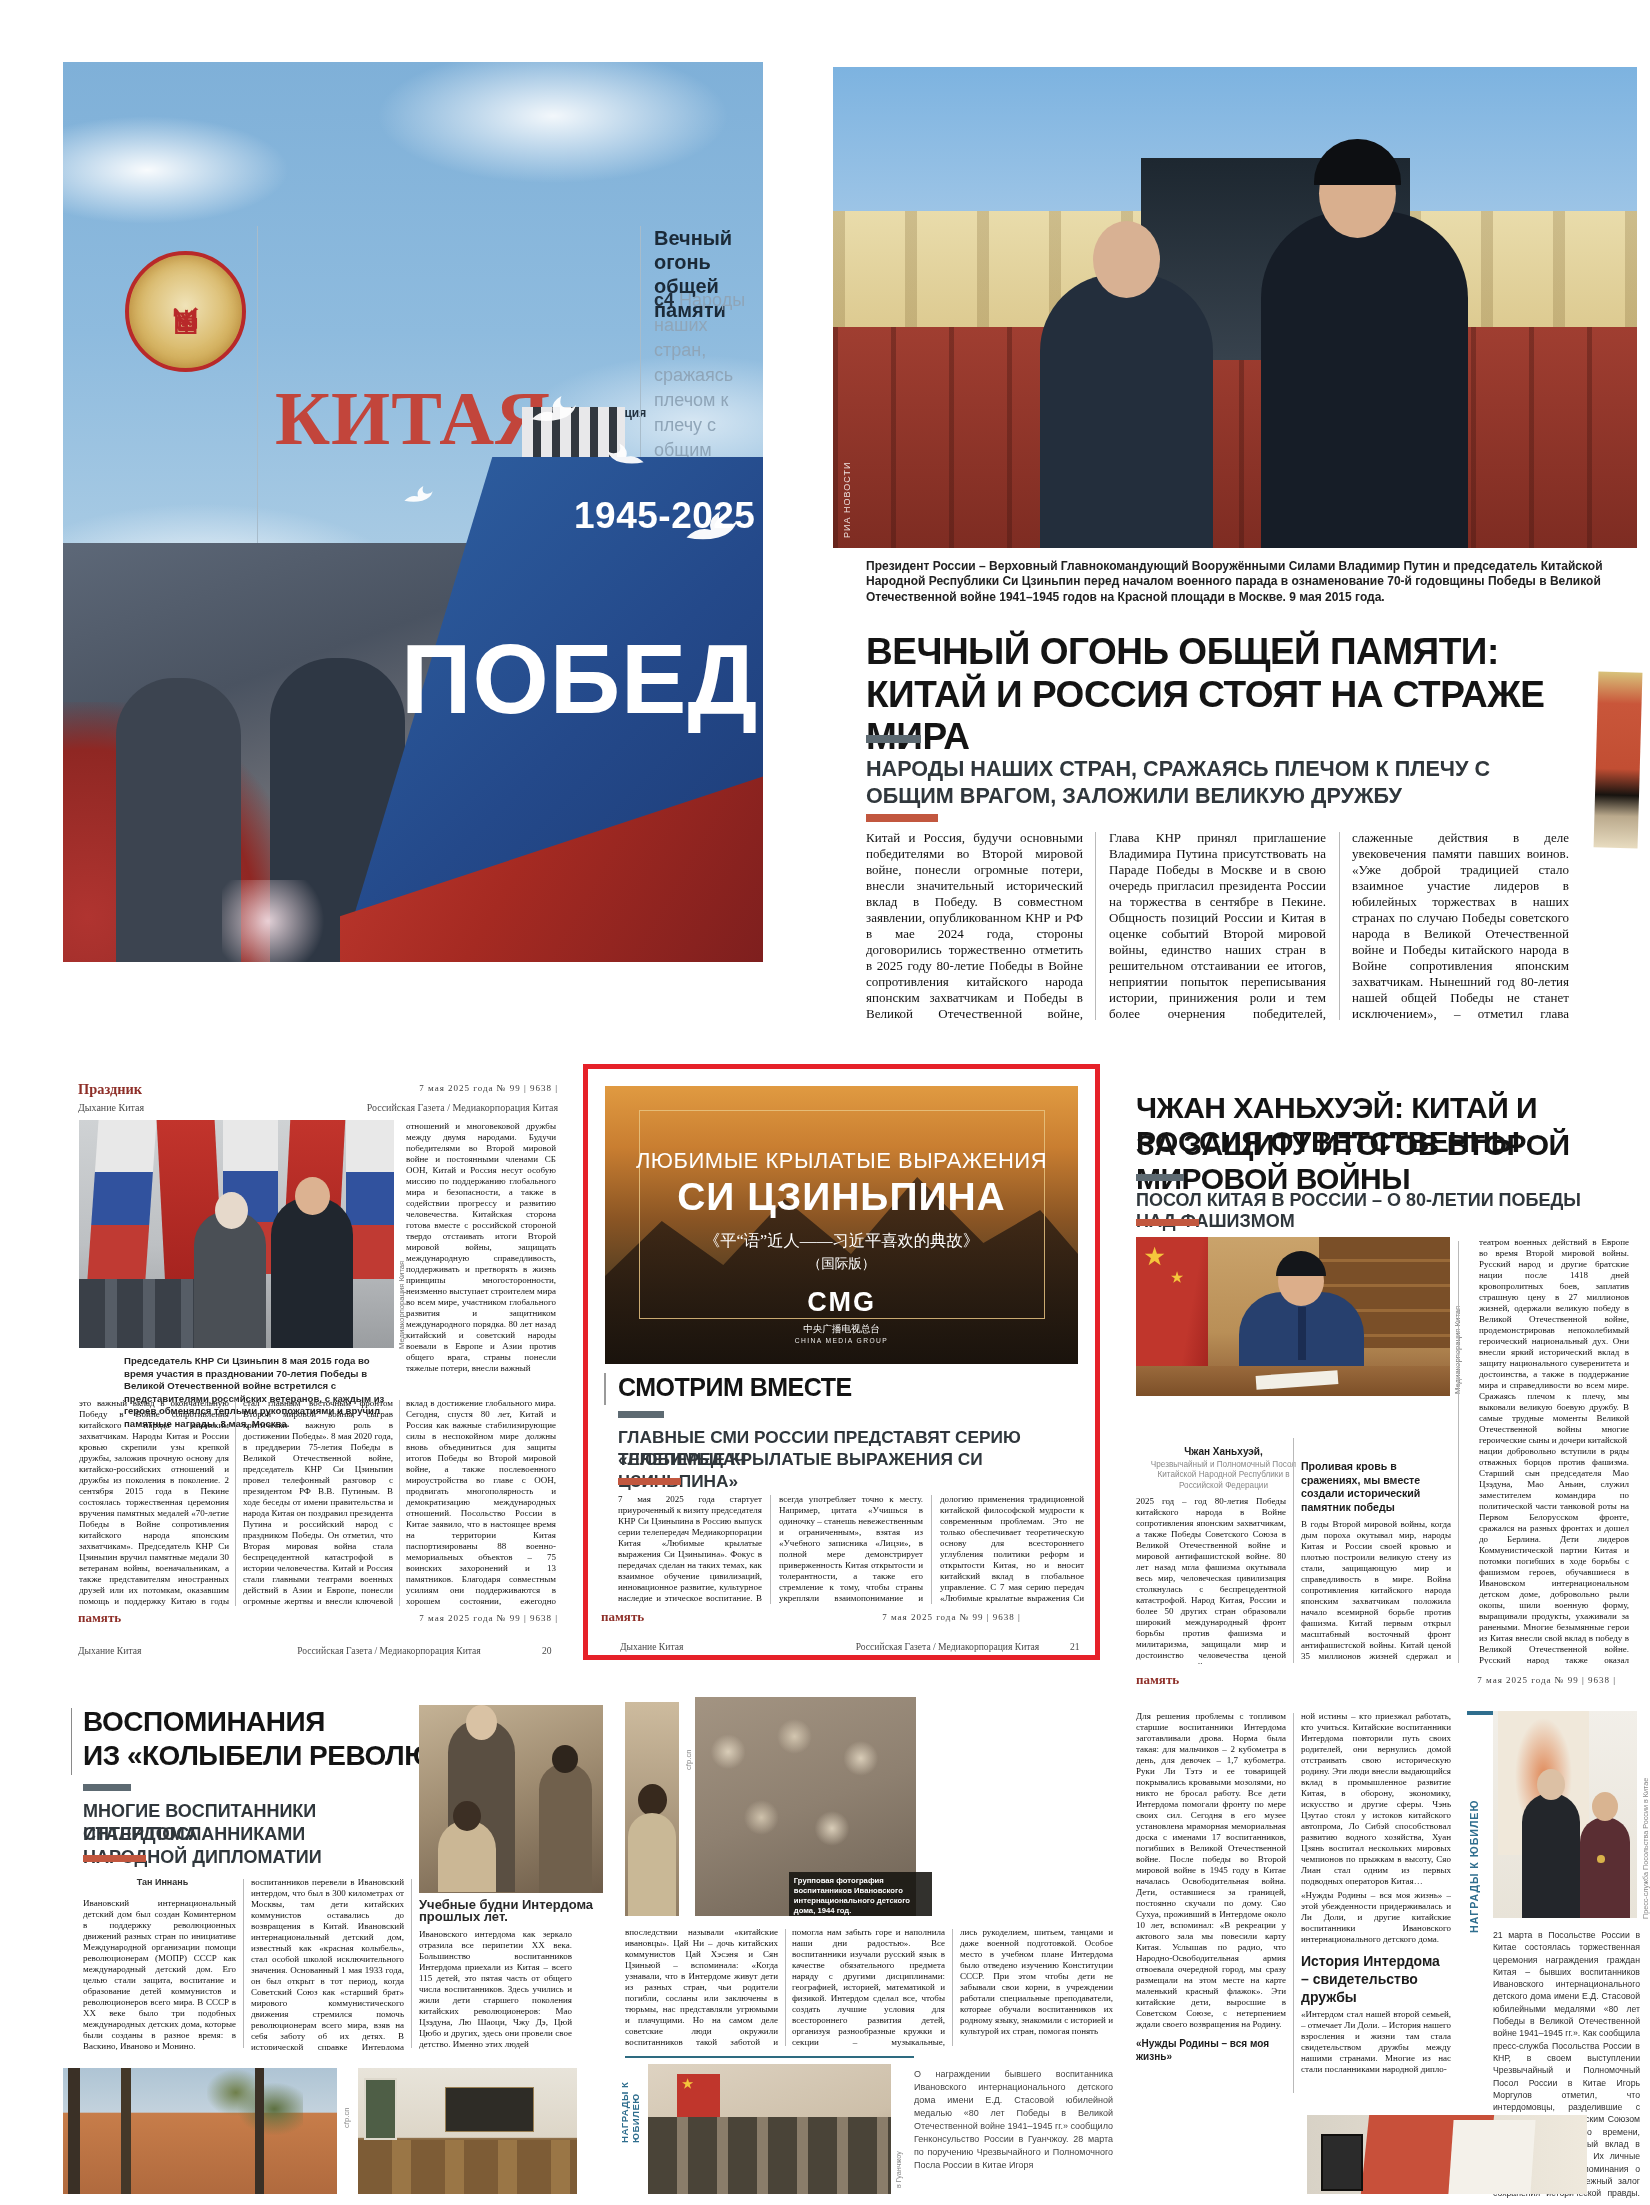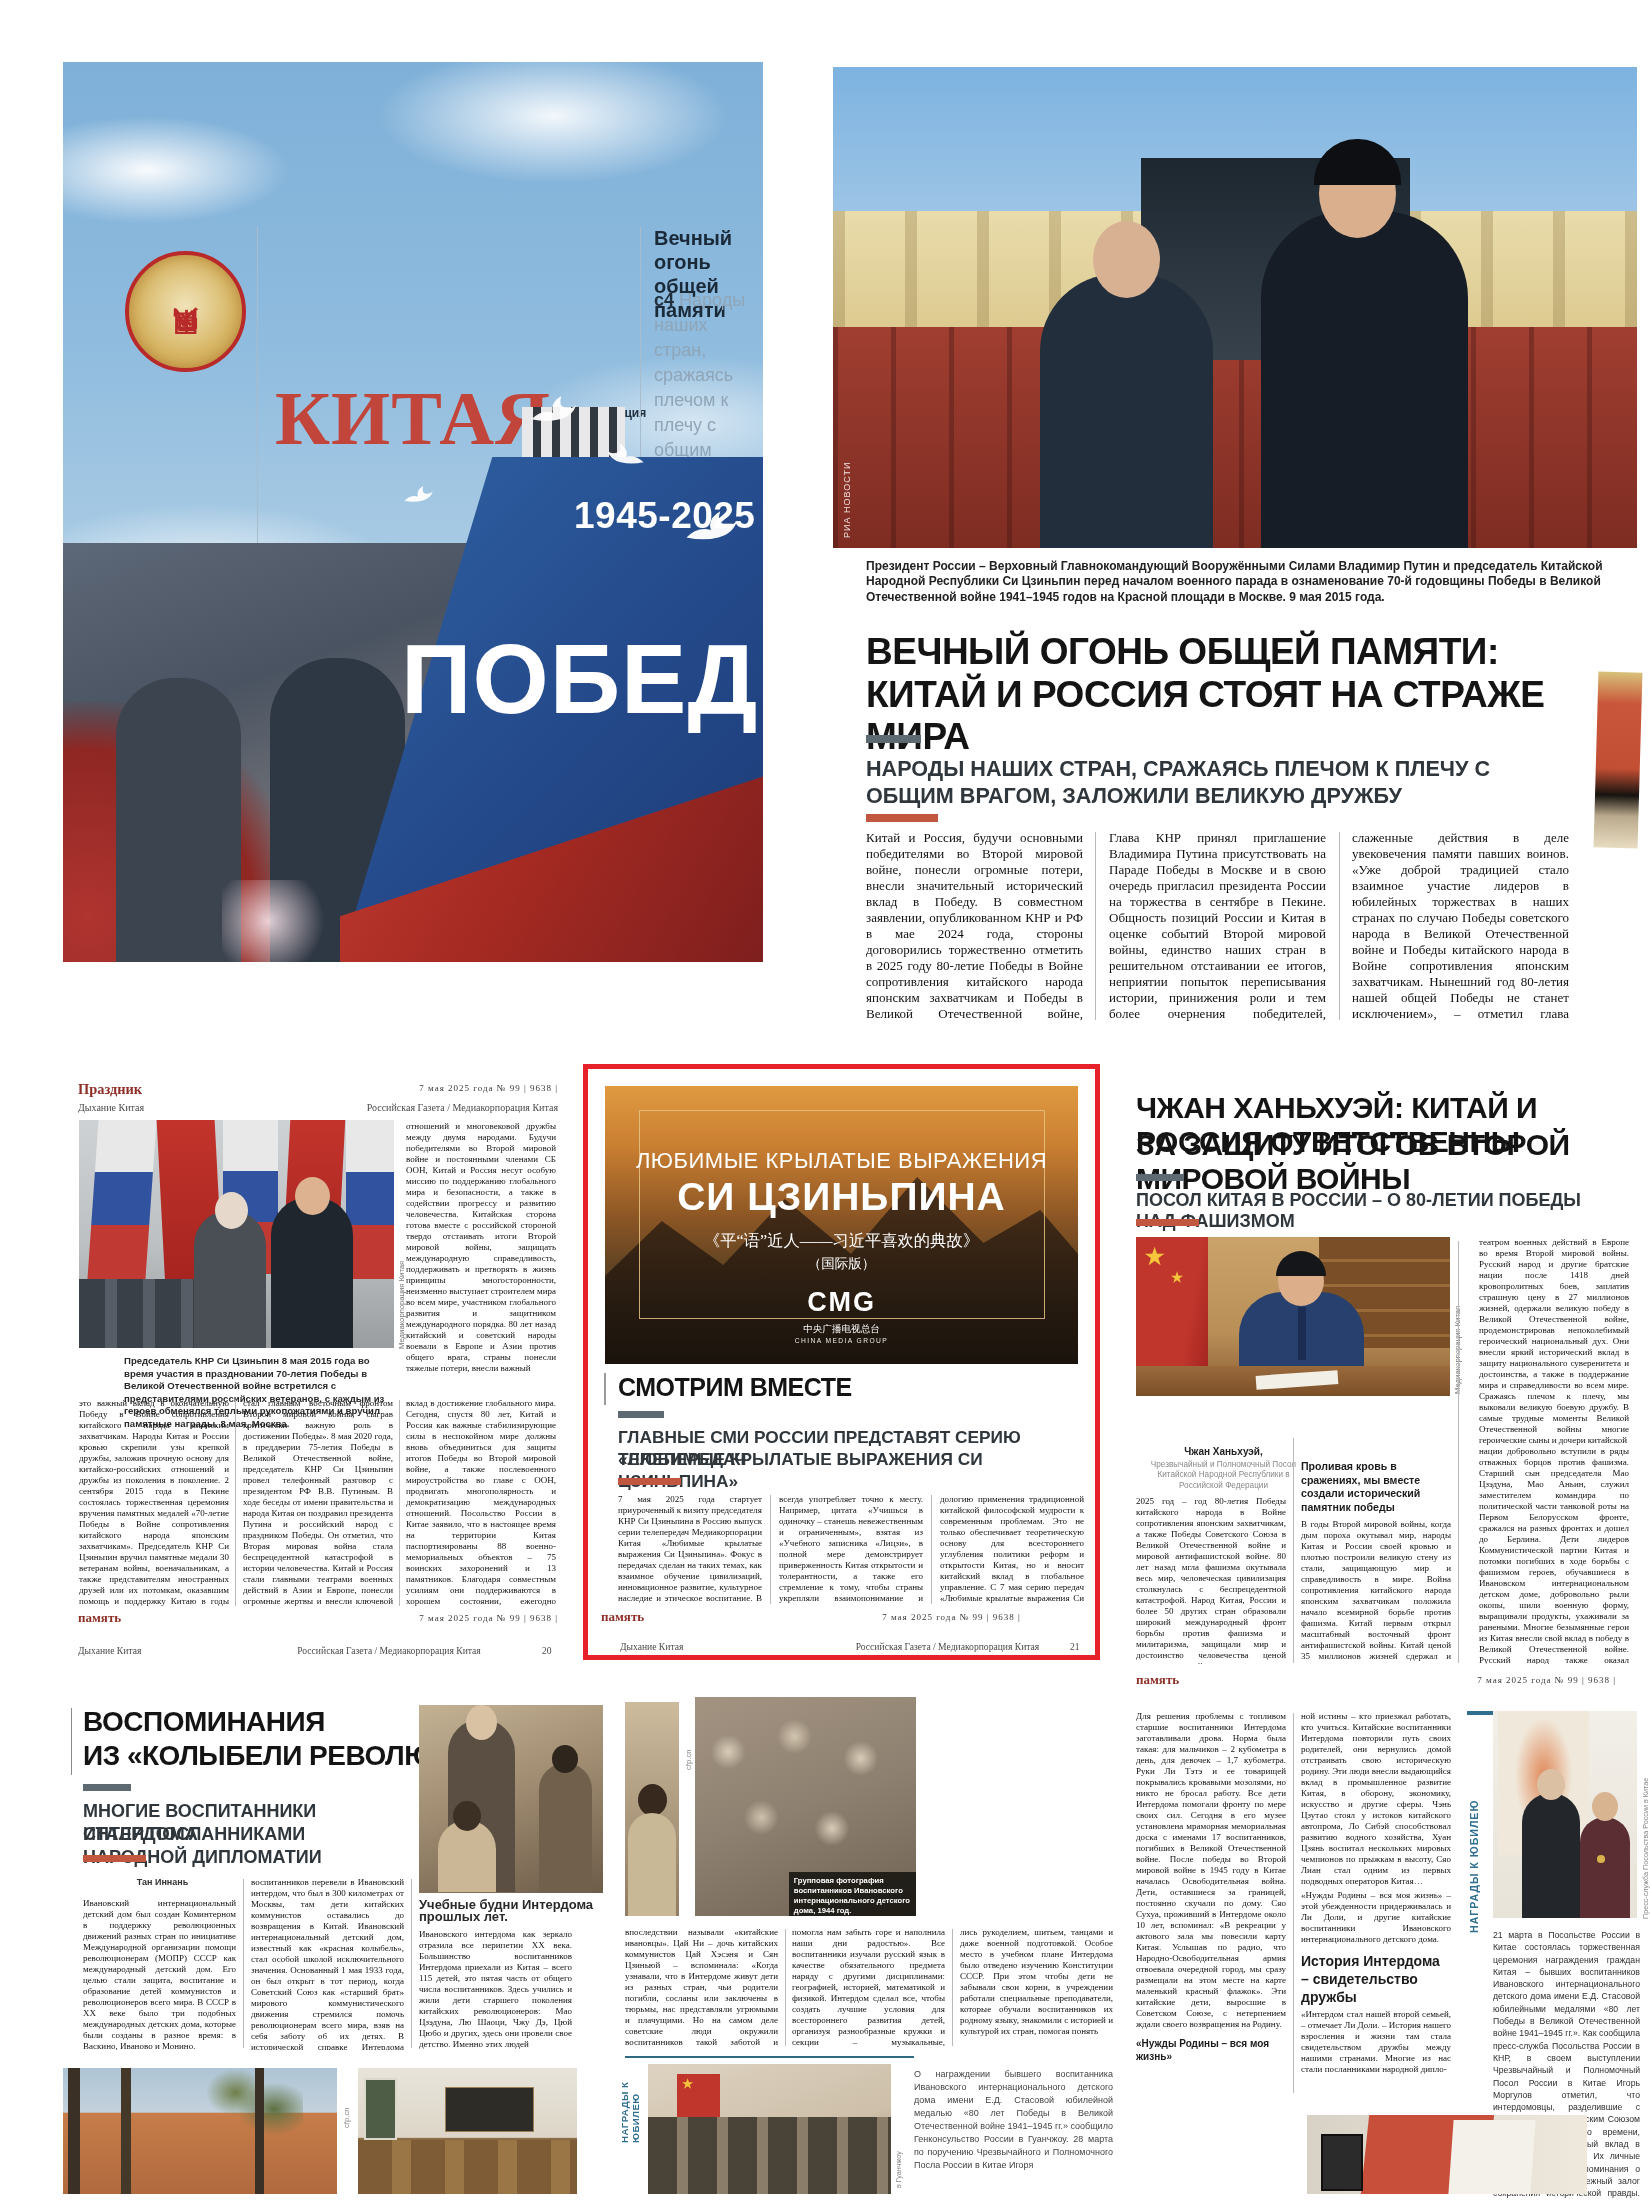--- a/index.html
+++ b/index.html
@@ -305,21 +305,21 @@
     <div class="abs" style="left:2.9px;top:111px;width:48px;height:103px;border-radius:24px 24px 0 0;background:#c9b896;"></div>
   </div>
   <div class="abs vtx" style="left:684px;top:1712px;height:58px;font-family:'Liberation Sans',sans-serif;font-size:7.7px;color:#888;">cfp.cn</div>
   <div class="abs clip" style="left:695px;top:1697px;width:221px;height:219px;background:
          radial-gradient(29px 29px at 15% 25%,#d9cdb8,rgba(0,0,0,0) 60%),
          radial-gradient(29px 29px at 45% 18%,#d3c6b0,rgba(0,0,0,0) 60%),
          radial-gradient(29px 29px at 75% 28%,#d9cdb8,rgba(0,0,0,0) 60%),
          radial-gradient(29px 29px at 30% 55%,#cfc2ac,rgba(0,0,0,0) 60%),
          radial-gradient(29px 29px at 62% 60%,#d9cdb8,rgba(0,0,0,0) 60%),
          linear-gradient(160deg,#a39482 0%,#8e8070 50%,#6e6254 100%);"></div>
-  <div class="abs cap white" style="left:789px;top:1872px;width:127px;height:44px;background:rgba(22,20,16,.88);padding:3.8px 4.8px;font-size:7.7px;line-height:10px;box-sizing:border-box;">Групповая фотография воспитанников Ивановского интернационального детского дома, 1944 год.</div>
+  <div class="abs cap white" style="left:789px;top:1872px;width:143px;height:44px;background:rgba(22,20,16,.88);padding:3.8px 4.8px;font-size:7.7px;line-height:10px;box-sizing:border-box;">Групповая фотография воспитанников Ивановского интернационального детского дома, 1944 год.</div>
 
   <div class="abs ser j bodycol clip" style="left:625px;top:1927px;width:153px;height:121px;">впоследствии называли «китайские ивановцы». Цай Ни – дочь китайских коммунистов Цай Хэсэня и Сян Цзиньюй – вспоминала: «Когда узнавали, что в Интердоме живут дети из разных стран, чьи родители погибли, сосланы или заключены в тюрьмы, нас представляли угрюмыми и плачущими. Но на самом деле советские люди окружили воспитанников такой заботой и вниманием, что мы жили здесь счастливо. Такая жизнь</div>
   <div class="abs vsep" style="left:785px;top:1929px;height:117px;"></div>
   <div class="abs ser j bodycol clip" style="left:792px;top:1927px;width:153px;height:121px;">помогла нам забыть горе и наполнила наши дни радостью». Все воспитанники изучали русский язык в качестве обязательного предмета наряду с другими дисциплинами: географией, историей, математикой и физикой. Интердом сделал все, чтобы создать лучшие условия для всестороннего развития детей, организуя разнообразные кружки и секции – музыкальные, художественные, в свободное от учебы время воспитанники также занима-</div>
   <div class="abs vsep" style="left:952px;top:1929px;height:117px;"></div>
   <div class="abs ser j bodycol clip" style="left:960px;top:1927px;width:153px;height:121px;">лись рукоделием, шитьем, танцами и даже военной подготовкой. Особое место в учебном плане Интердома было отведено изучению Конституции СССР. При этом чтобы дети не забывали свои корни, в учреждении работали специальные преподаватели, которые обучали воспитанников их родному языку, знакомили с историей и культурой их стран, помогая понять</div>
 
   <div class="abs" style="left:625px;top:2056px;width:289px;height:1.9px;background:#2e6b80;"></div>
   <div class="abs vtx clip san b" style="left:619px;top:2066px;height:77px;font-size:9.6px;color:#2f6e8e;letter-spacing:0.5px;">НАГРАДЫ К ЮБИЛЕЮ</div>
   <div class="abs clip" style="left:648px;top:2064px;width:243px;height:130px;background:linear-gradient(160deg,#ded3c2 0%,#cdbfa9 60%,#9a8a74 100%);">

